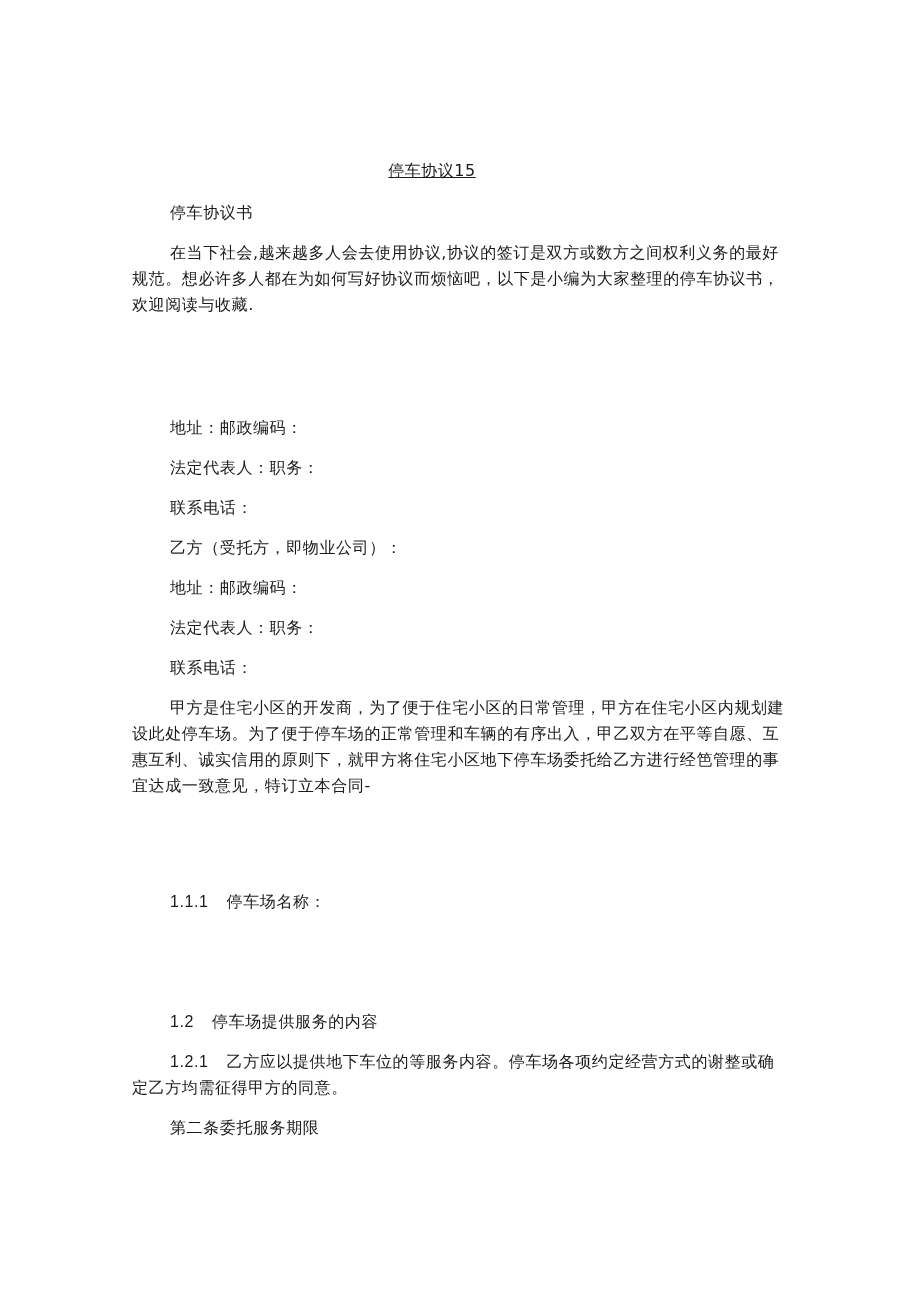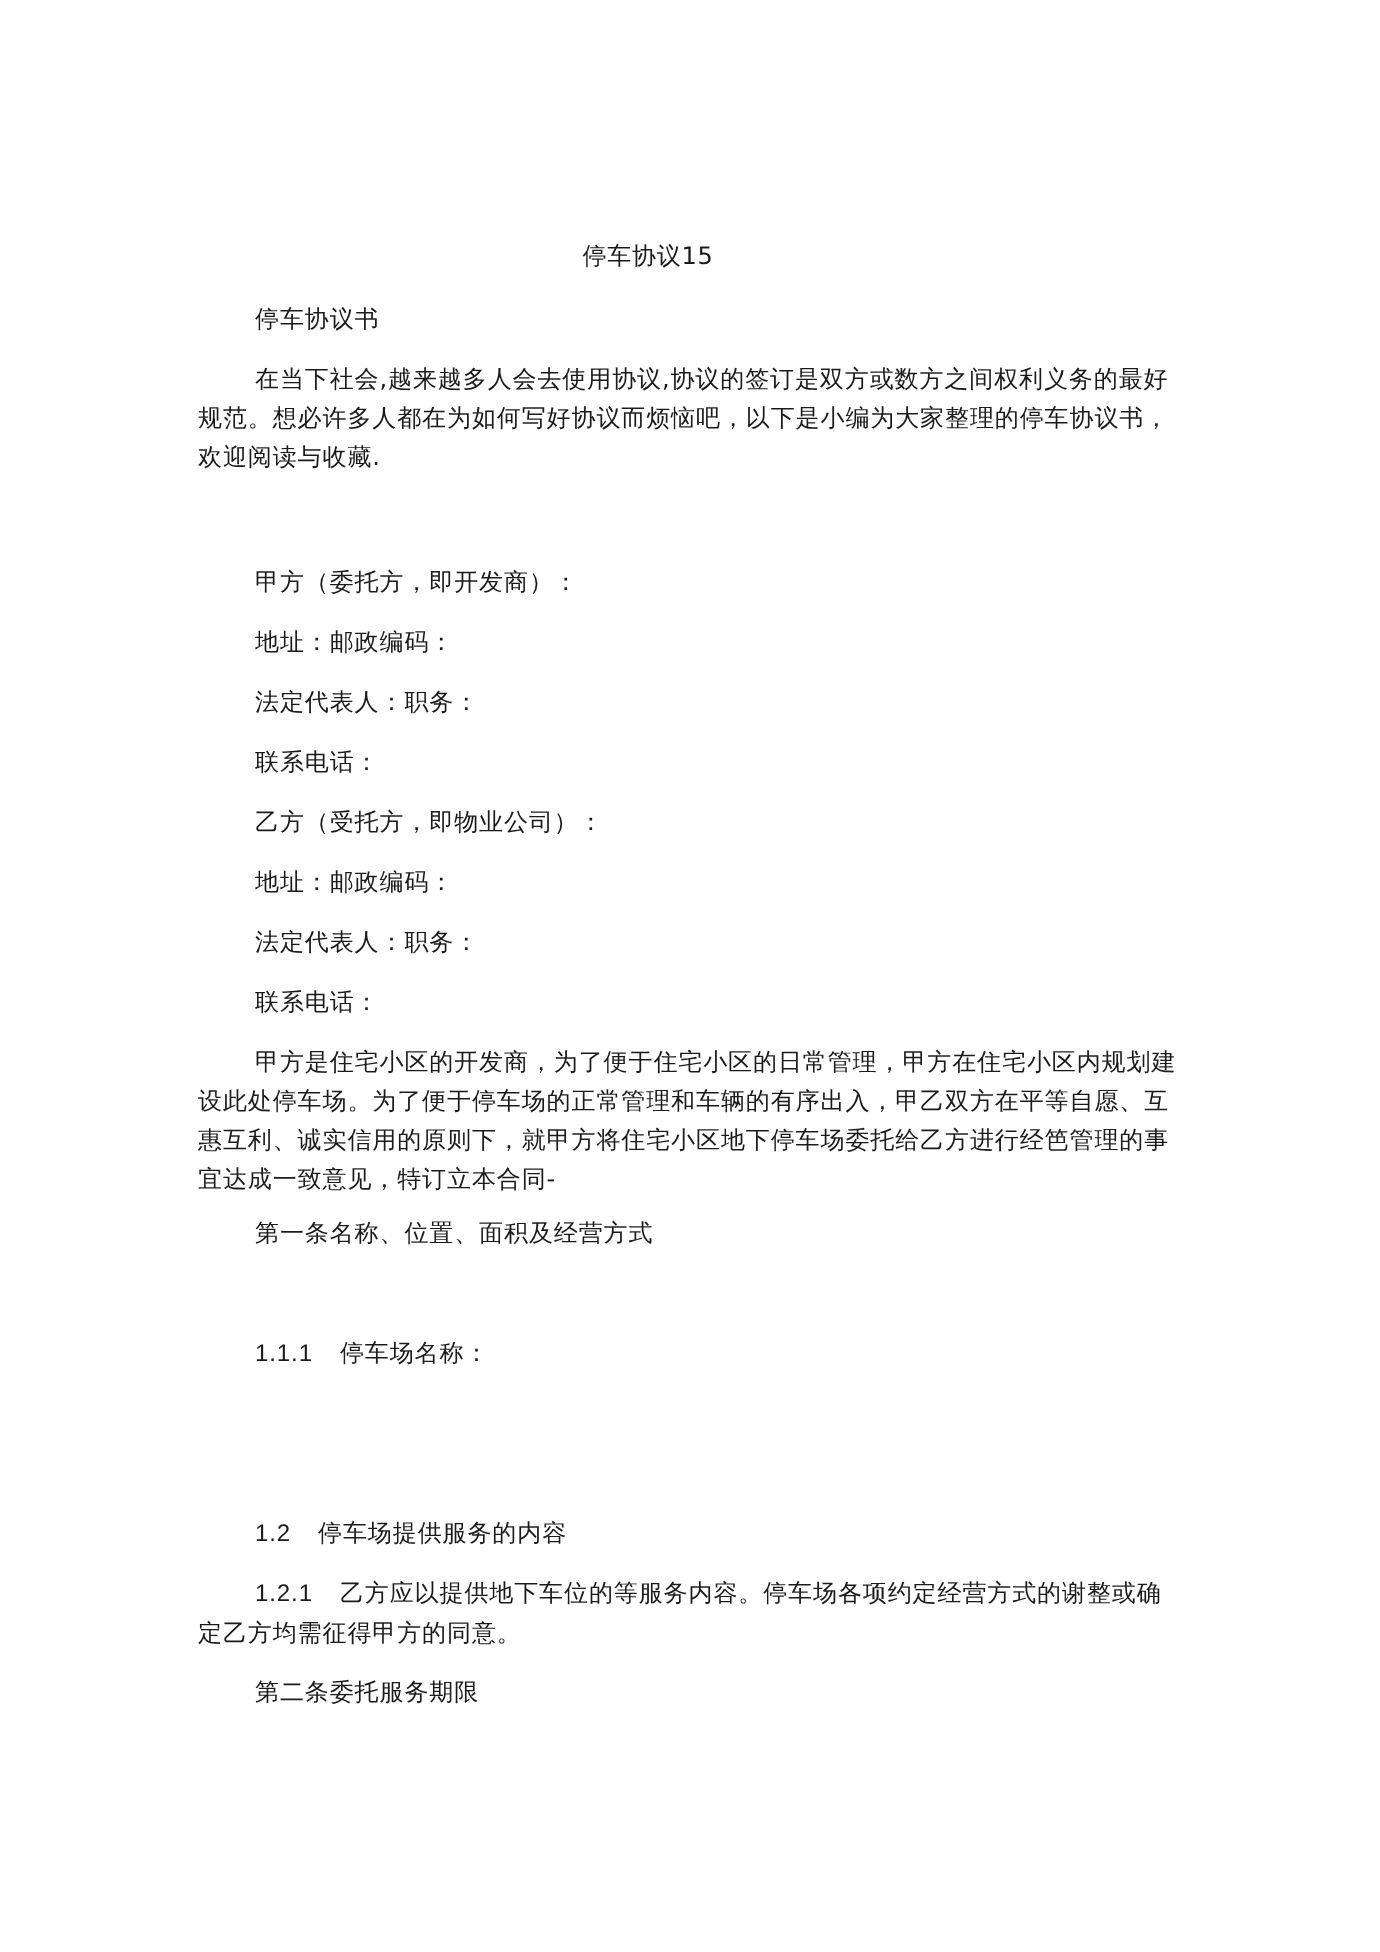--- a/index.html
+++ b/index.html
@@ -19,20 +19,21 @@
     }
     .title {
       position: absolute;
       top: 160px;
       left: 0;
       width: 864px;
       text-align: center;
       font-size: 16px;
       line-height: 22px;
       letter-spacing: 0.5px;
+      text-decoration: underline;
     }
     .p {
       position: absolute;
       left: 132px;
       width: 656px;
       font-size: 16px;
       line-height: 26px;
       letter-spacing: 0.6px;
       margin: 0;
       word-break: break-all;
@@ -41,28 +42,26 @@
     .num { margin-right: 18px; font-family: "Liberation Sans", sans-serif; }
   </style>
 </head>
 <body>
 
 <div class="page">
   <div class="title">停车协议15</div>
 
   <p class="p indent" style="top:200px">停车协议书</p>
   <p class="p indent" style="top:240px">在当下社会,越来越多人会去使用协议,协议的签订是双方或数方之间权利义务的最好规范。想必许多人都在为如何写好协议而烦恼吧，以下是小编为大家整理的停车协议书，欢迎阅读与收藏.</p>
-  <p class="p indent" style="top:375px">甲方（委托方，即开发商）：</p>
   <p class="p indent" style="top:415px">地址：邮政编码：</p>
   <p class="p indent" style="top:455px">法定代表人：职务：</p>
   <p class="p indent" style="top:495px">联系电话：</p>
   <p class="p indent" style="top:535px">乙方（受托方，即物业公司）：</p>
   <p class="p indent" style="top:575px">地址：邮政编码：</p>
   <p class="p indent" style="top:615px">法定代表人：职务：</p>
   <p class="p indent" style="top:655px">联系电话：</p>
   <p class="p indent" style="top:695px">甲方是住宅小区的开发商，为了便于住宅小区的日常管理，甲方在住宅小区内规划建设此处停车场。为了便于停车场的正常管理和车辆的有序出入，甲乙双方在平等自愿、互惠互利、诚实信用的原则下，就甲方将住宅小区地下停车场委托给乙方进行经笆管理的事宜达成一致意见，特订立本合同-</p>
-  <p class="p indent" style="top:809px">第一条名称、位置、面积及经营方式</p>
 
   <p class="p indent" style="top:889px"><span class="num">1.1.1</span><span>停车场名称：</span></p>
   <p class="p indent" style="top:1009px"><span class="num">1.2</span><span>停车场提供服务的内容</span></p>
   <p class="p indent" style="top:1049px"><span class="num">1.2.1</span><span>乙方应以提供地下车位的等服务内容。停车场各项约定经营方式的谢整或确定乙方均需征得甲方的同意。</span></p>
   <p class="p indent" style="top:1115px">第二条委托服务期限</p>
 </div>
 
 </body></html>

